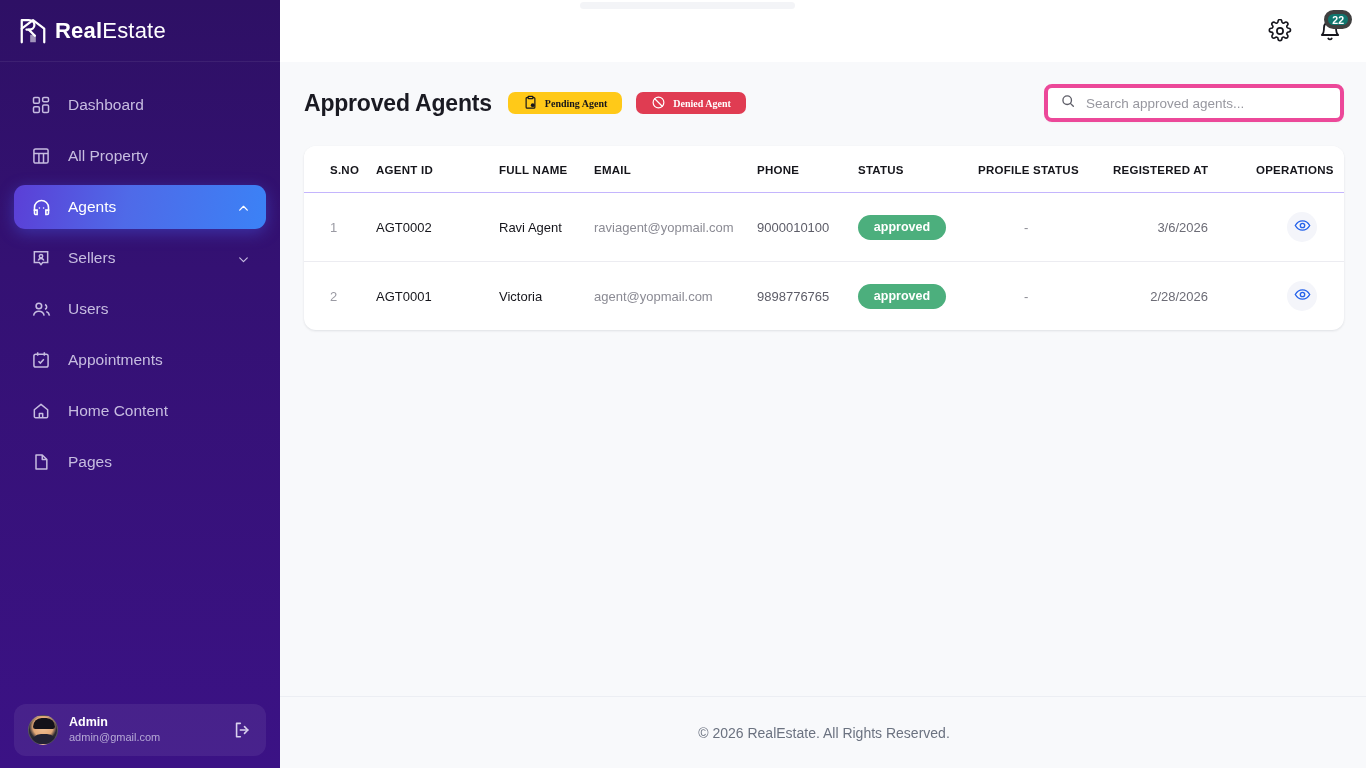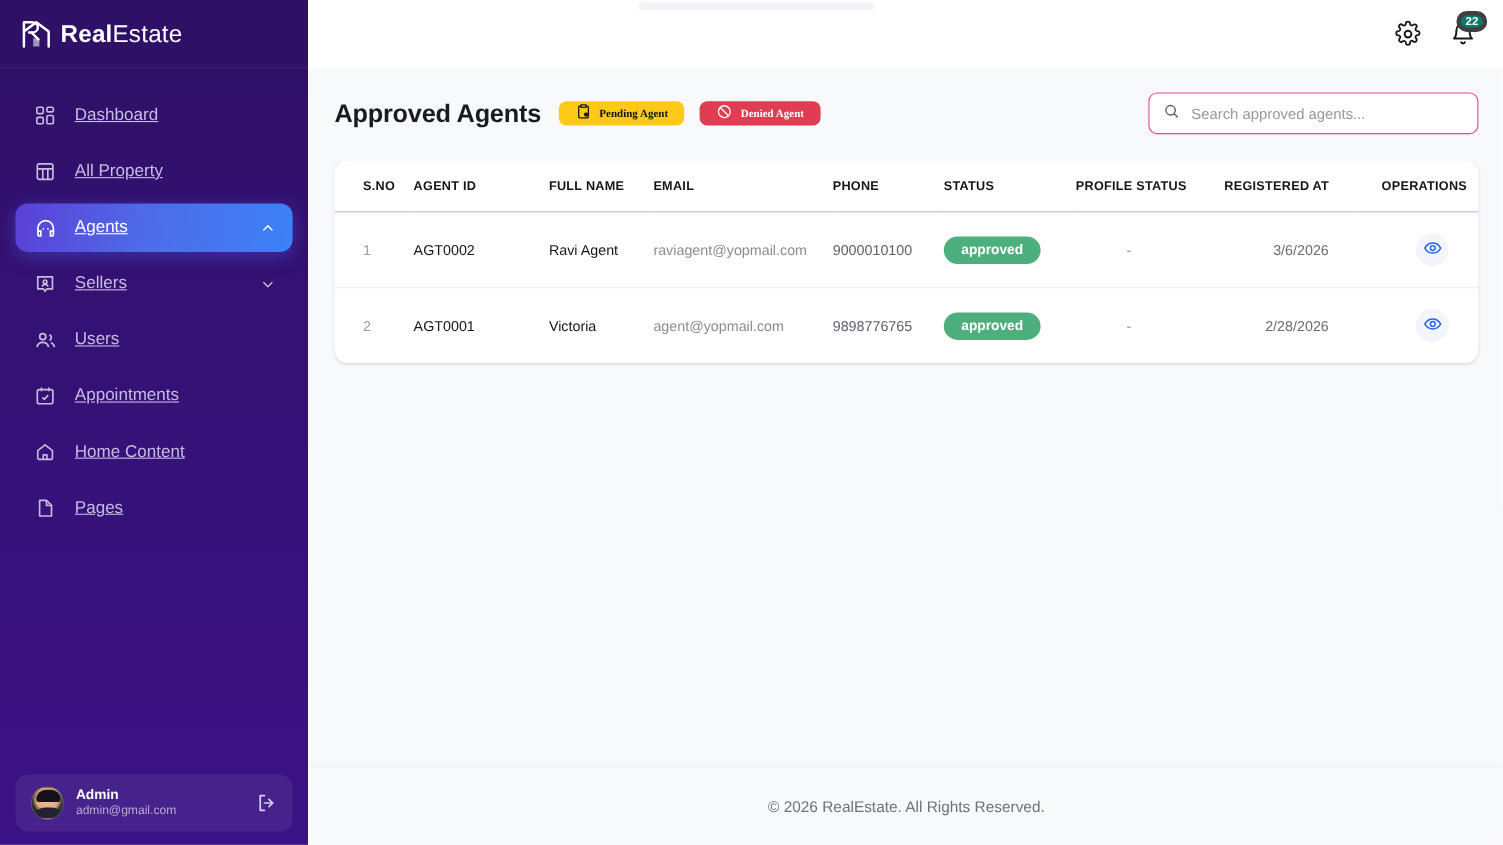--- a/index.html
+++ b/index.html
@@ -35,21 +35,20 @@
   .nav-item {
     display: flex; align-items: center;
     height: 44px;
     margin: 7px 14px;
     padding: 0 16px;
     border-radius: 11px;
     color: #c6bce0;
     font-size: 15.5px;
     cursor: pointer;
     position: relative;
-    text-decoration: underline;
   }
   .nav-item .ico { width: 22px; height: 22px; flex: 0 0 22px; margin-right: 16px; display:flex; align-items:center; justify-content:center; }
   .nav-item.active {
     background: linear-gradient(100deg, #5b3fd6 0%, #4f6ae8 45%, #3b82f6 100%);
     color: #ffffff;
     box-shadow: 0 4px 16px rgba(70,90,230,0.45);
   }
   .nav-item .chev { margin-left: auto; width: 13px; height: 13px; }
   .sub-list { padding: 0 0 2px 0; }
   .sub-item {
@@ -119,21 +118,21 @@
     display: inline-flex; align-items: center; gap: 7px;
     height: 22px; padding: 0 15px; border: none; border-radius: 7px;
     font-size: 10px; font-weight: 700; cursor: pointer;
     font-family: Liberation Serif, serif;
   }
   .btn-pending { background: #ffc918; color: #15151b; }
   .btn-denied { background: #e03c52; color: #ffffff; }
   .search-wrap { margin-left: auto; }
   .search-box {
     width: 300px; height: 38px;
-    background: #fff; border: 1px solid #ec4899; border-radius: 8px;
+    background: #fff; border: 4px solid #ec4899; border-radius: 8px;
     display: flex; align-items: center; padding: 0 12px;
     box-shadow: 0 1px 2px rgba(16,24,40,0.03);
   }
   .search-box input {
     border: none; outline: none; flex: 1 1 auto;
     font-size: 13.5px; color: #444; margin-left: 10px;
     font-family: "Liberation Sans", sans-serif;
     background: transparent;
   }
   .search-box input::placeholder { color: #97979f; }

